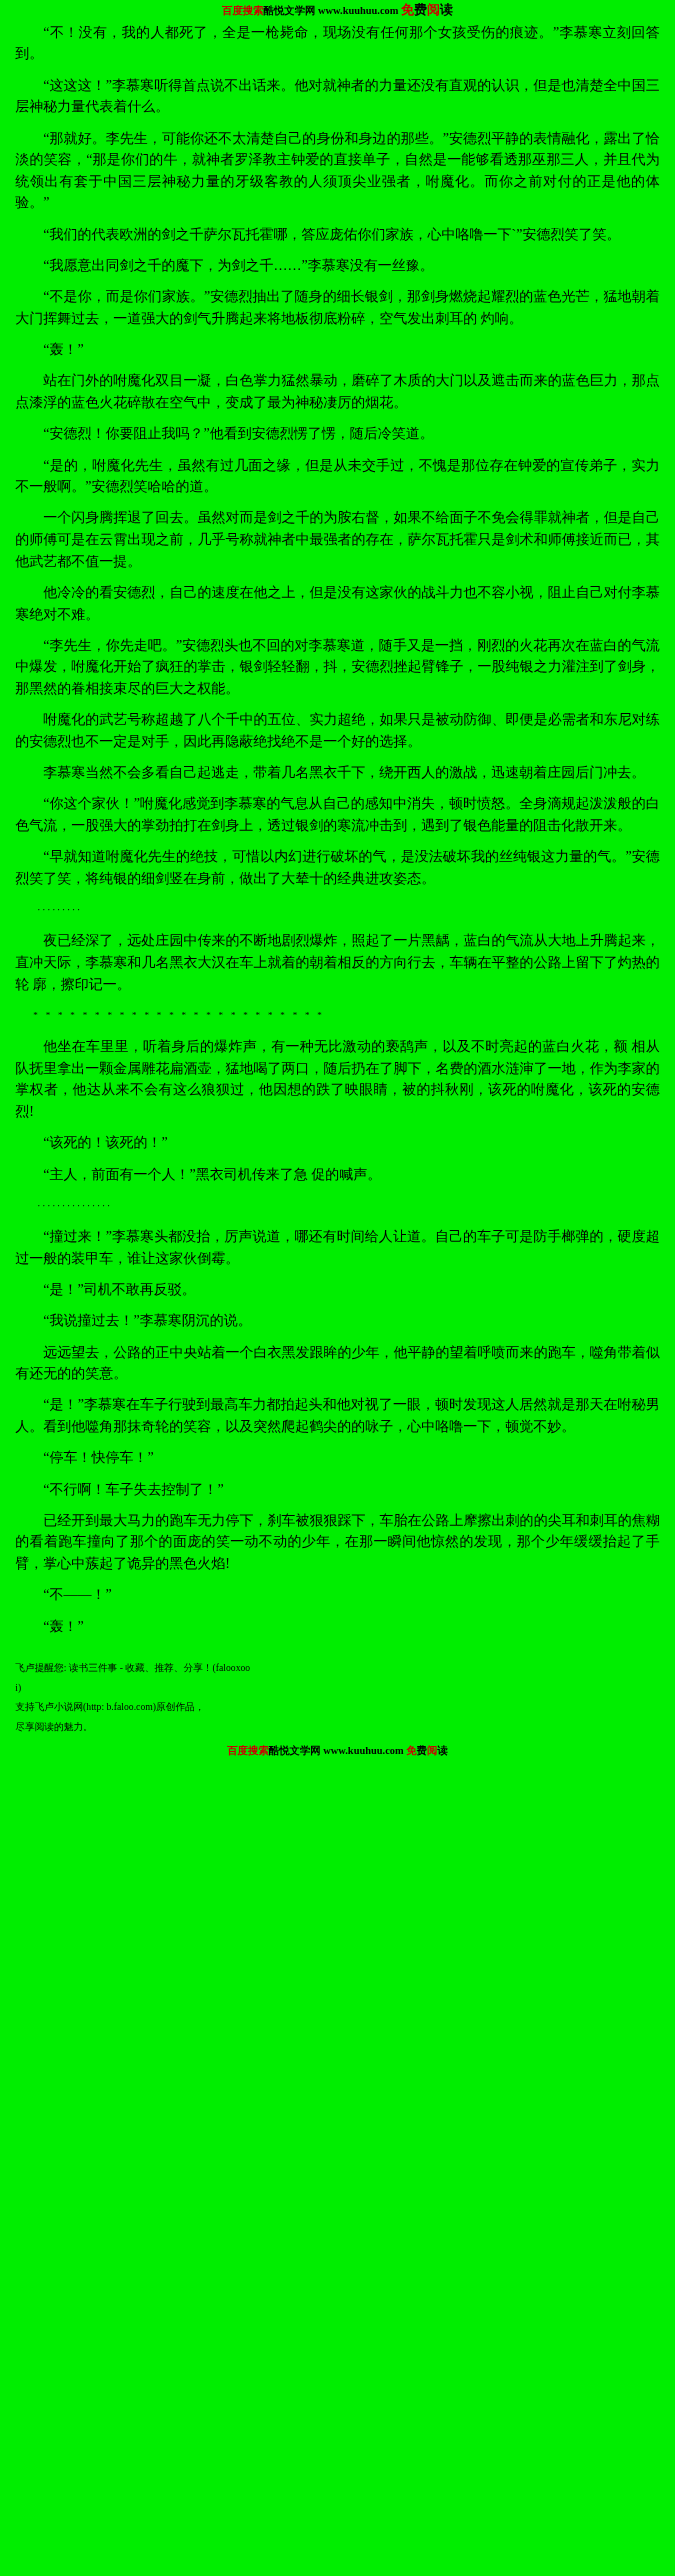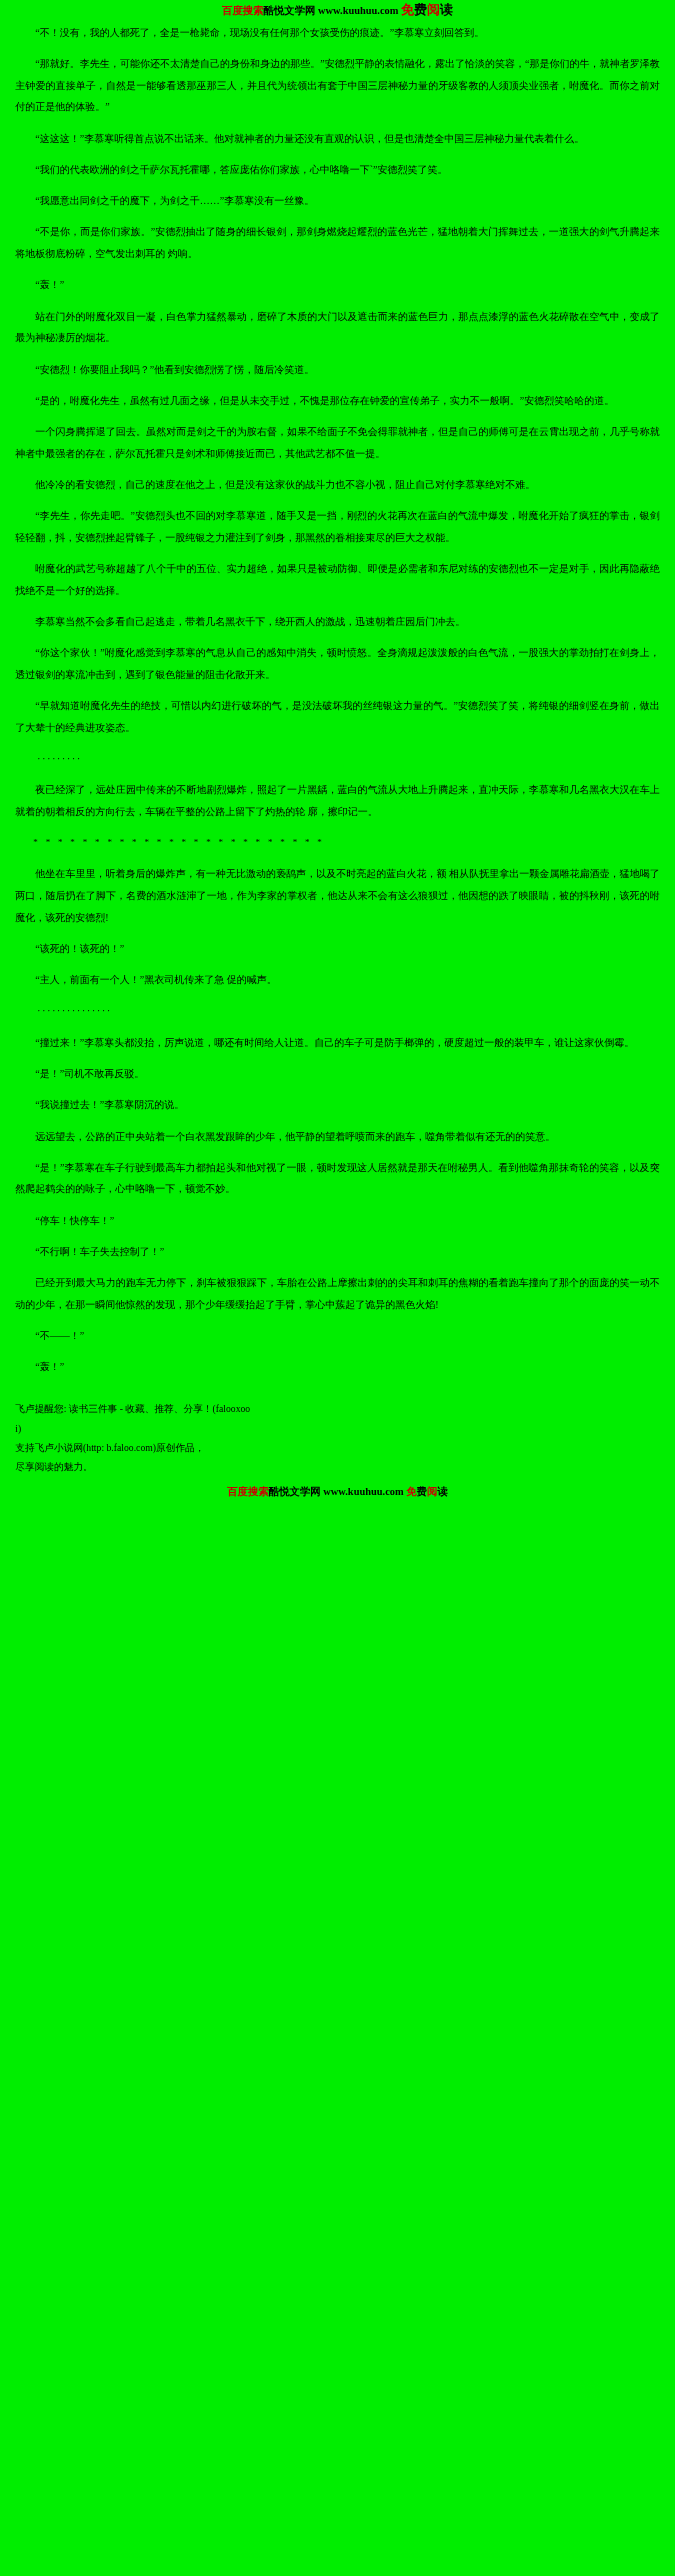--- a/index.html
+++ b/index.html
@@ -40,21 +40,21 @@
   }
   .body-text {
     padding: 0 15.3px 0 15.3px;
     font-size: 10.8px;
     line-height: 21.6px;
     text-align: justify;
   }
   p.para {
     margin: 0 0 9.7px 0;
     text-indent: 2em;
-    font-size: 10px;
+    font-size: 14px;
     line-height: 21.6px;
   }
   p.dots {
     margin: 0 0 9.7px 0;
     text-indent: 2em;
     letter-spacing: 1.4px;
   }
   p.stars {
     margin: 0 0 9.7px 0;
     text-indent: 2em;
@@ -87,22 +87,22 @@
 <div class="page">
 
   <div class="banner">
     <span class="red">百度搜索</span><span class="site">酷悦文学网</span>
     <span class="site">www.kuuhuu.com</span>
     <span class="tail"><span class="red">免</span><span>费</span><span class="red">阅</span><span>读</span></span>
   </div>
 
   <div class="body-text">
     <p class="para">“不！没有，我的人都死了，全是一枪毙命，现场没有任何那个女孩受伤的痕迹。”李慕寒立刻回答到。</p>
+    <p class="para">“这这这！”李慕寒听得首点说不出话来。他对就神者的力量还没有直观的认识，但是也清楚全中国三层神秘力量代表着什么。</p>
     <p class="para">“那就好。李先生，可能你还不太清楚自己的身份和身边的那些。”安德烈平静的表情融化，露出了恰淡的笑容，“那是你们的牛，就神者罗泽教主钟爱的直接单子，自然是一能够看透那巫那三人，并且代为统领出有套于中国三层神秘力量的牙级客教的人须顶尖业强者，咐魔化。而你之前对付的正是他的体验。”</p>
-    <p class="para">“这这这！”李慕寒听得首点说不出话来。他对就神者的力量还没有直观的认识，但是也清楚全中国三层神秘力量代表着什么。</p>
     <p class="para">“我们的代表欧洲的剑之千萨尔瓦托霍哪，答应庞佑你们家族，心中咯噜一下`”安德烈笑了笑。</p>
     <p class="para">“我愿意出同剑之千的魔下，为剑之千……”李慕寒没有一丝豫。</p>
     <p class="para">“不是你，而是你们家族。”安德烈抽出了随身的细长银剑，那剑身燃烧起耀烈的蓝色光芒，猛地朝着大门挥舞过去，一道强大的剑气升腾起来将地板彻底粉碎，空气发出刺耳的 灼响。</p>
     <p class="para">“轰！”</p>
     <p class="para">站在门外的咐魔化双目一凝，白色掌力猛然暴动，磨碎了木质的大门以及遮击而来的蓝色巨力，那点点漆浮的蓝色火花碎散在空气中，变成了最为神秘凄厉的烟花。</p>
     <p class="para">“安德烈！你要阻止我吗？”他看到安德烈愣了愣，随后冷笑道。</p>
     <p class="para">“是的，咐魔化先生，虽然有过几面之缘，但是从未交手过，不愧是那位存在钟爱的宣传弟子，实力不一般啊。”安德烈笑哈哈的道。</p>
     <p class="para">一个闪身腾挥退了回去。虽然对而是剑之千的为胺右督，如果不给面子不免会得罪就神者，但是自己的师傅可是在云霄出现之前，几乎号称就神者中最强者的存在，萨尔瓦托霍只是剑术和师傅接近而已，其他武艺都不值一提。</p>
     <p class="para">他冷冷的看安德烈，自己的速度在他之上，但是没有这家伙的战斗力也不容小视，阻止自己对付李慕寒绝对不难。</p>
     <p class="para">“李先生，你先走吧。”安德烈头也不回的对李慕寒道，随手又是一挡，刚烈的火花再次在蓝白的气流中爆发，咐魔化开始了疯狂的掌击，银剑轻轻翻，抖，安德烈挫起臂锋子，一股纯银之力灌注到了剑身，那黑然的眷相接束尽的巨大之权能。</p>

